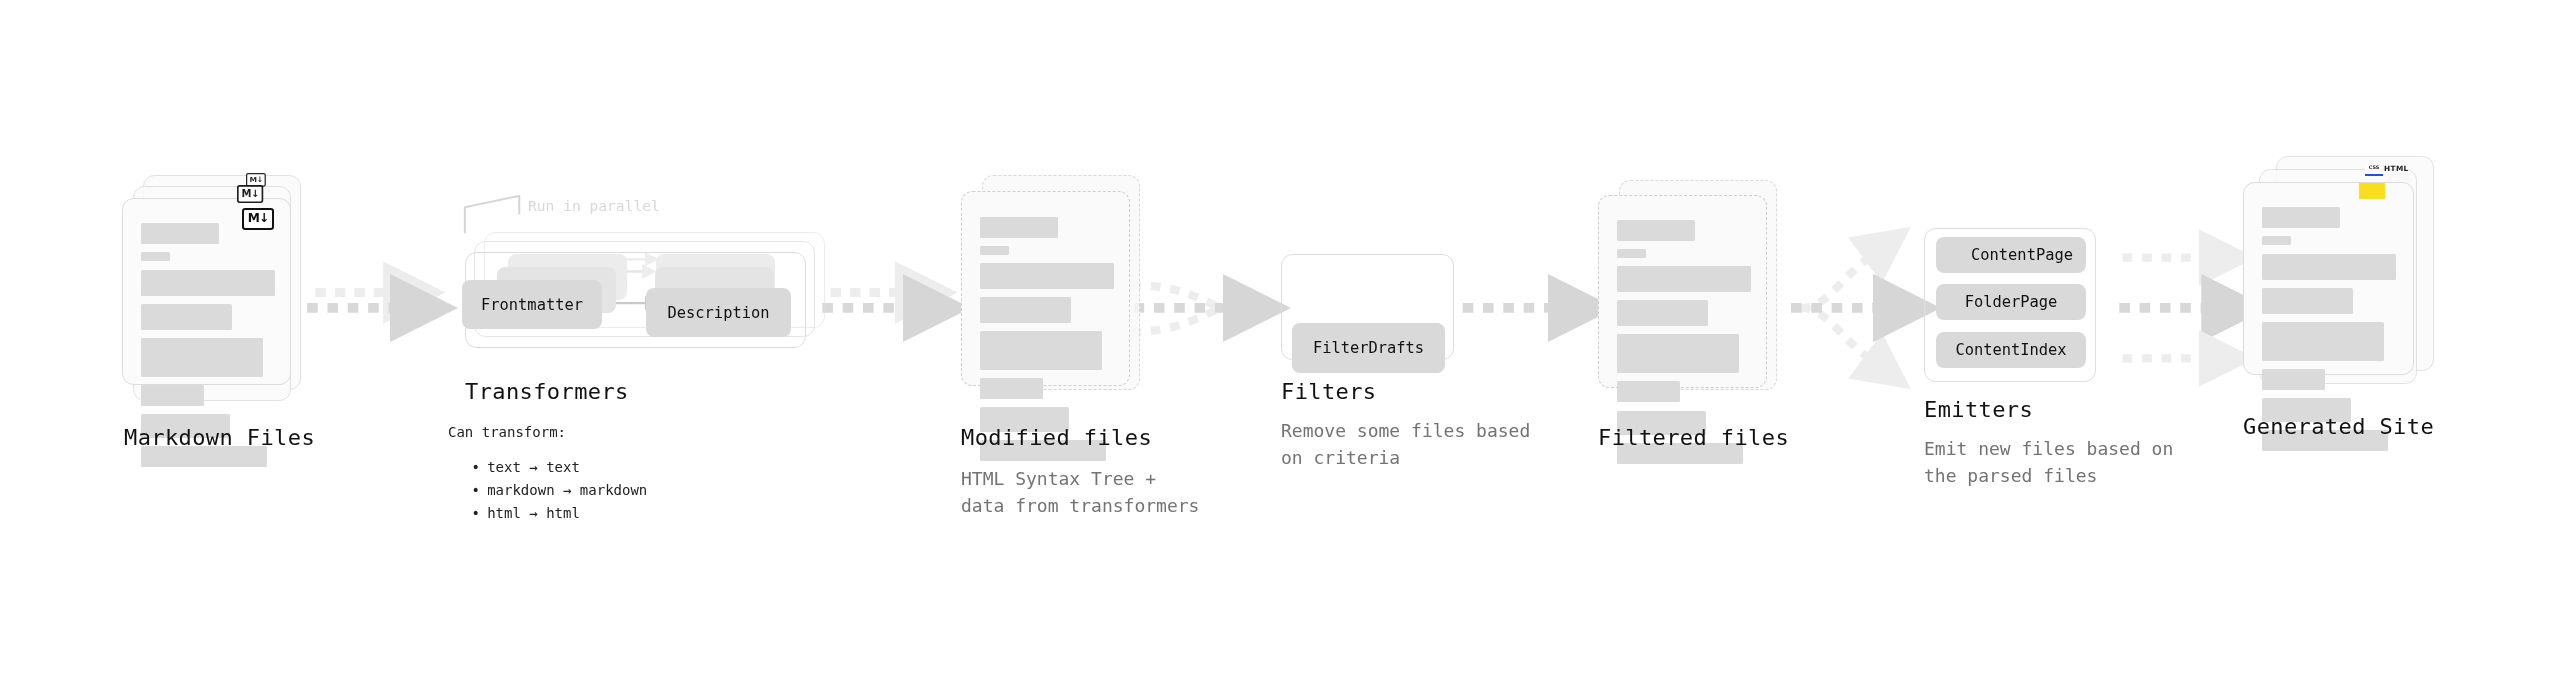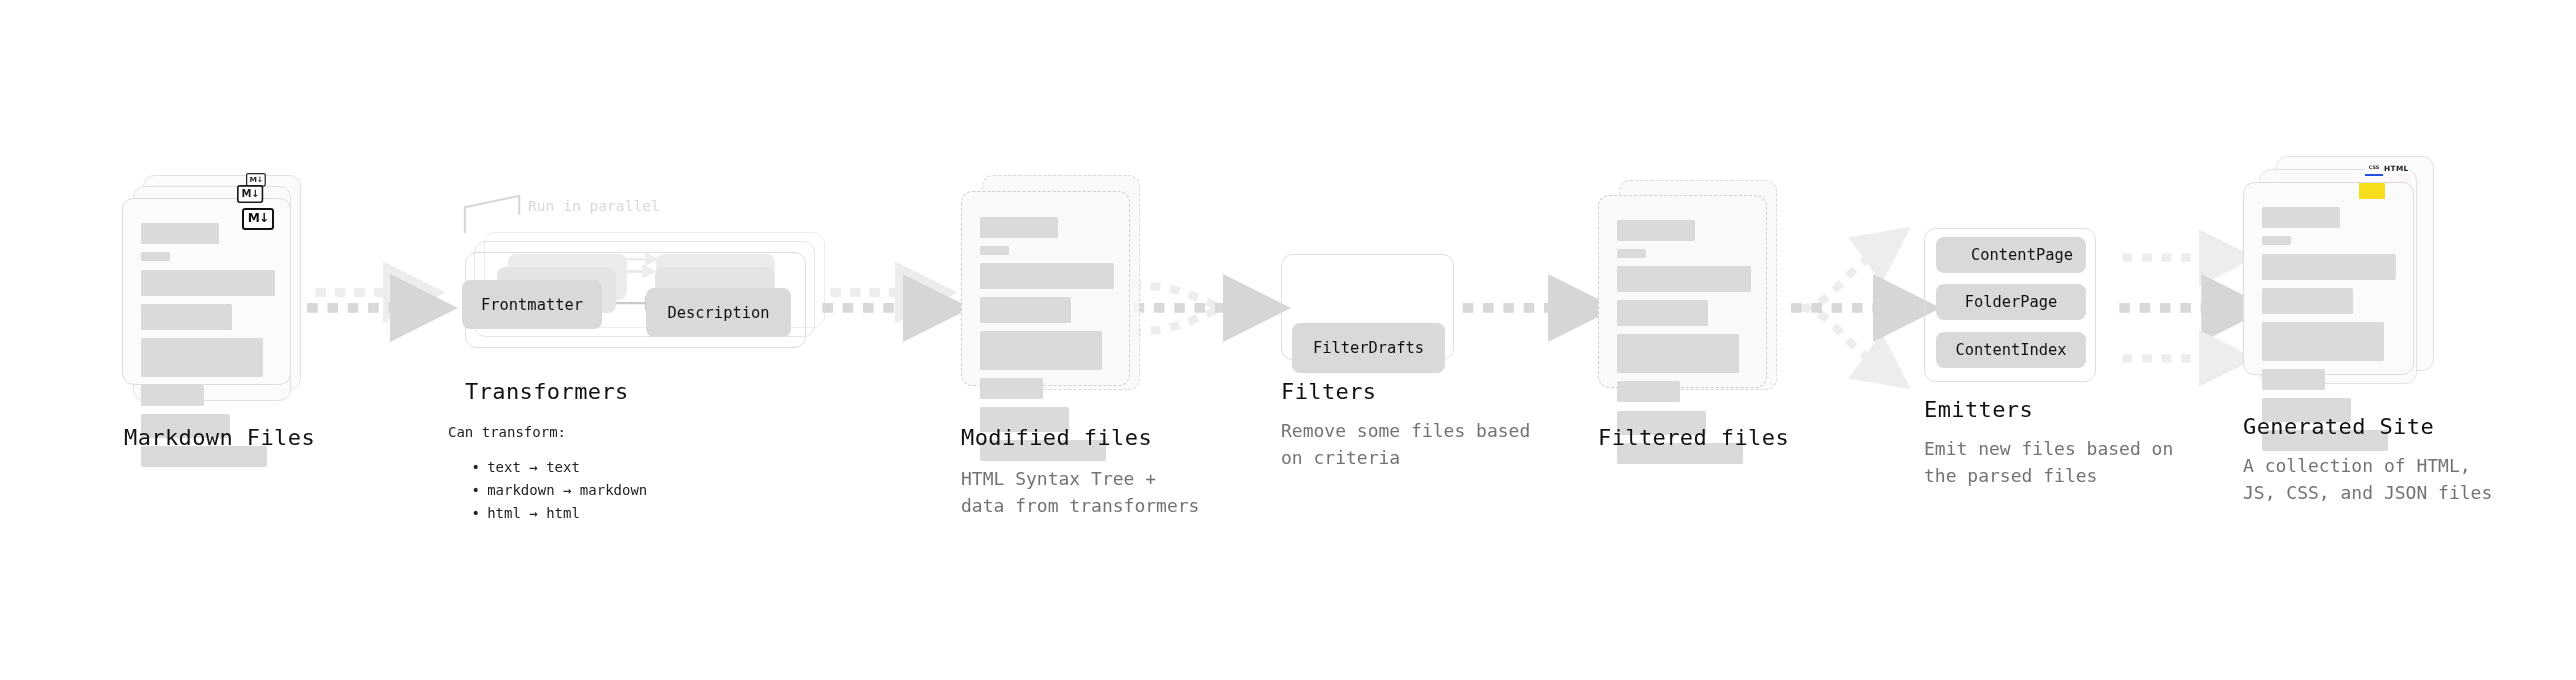--- a/index.html
+++ b/index.html
@@ -275,17 +275,15 @@
         <div class="bar" style="width:63px;height:21px;"></div>
         <div class="bar" style="width:89px;height:24.4px;"></div>
         <div class="bar" style="width:126px;height:21px;"></div>
       </div>
     </div>
     <div class="badge css-badge" style="left:122px;top:8.1px;">CSS</div>
     <div class="badge js-badge" style="left:116px;top:27px;"></div>
     <div class="badge" style="left:141px;top:8.1px;width:36px;height:13px;font-size:7.3px;font-weight:bold;color:#222;font-family:'DejaVu Sans','Liberation Sans',sans-serif;letter-spacing:0.4px;">HTML</div>
   </div>
   <div class="title" style="left:2243px;top:414px;">Generated Site</div>
-  <div class="subtitle" style="left:2243px;top:452px;">A collection of HTML,
-JS, CSS, and JSON files</div>
 
 </div>
 
 
 </body></html>

